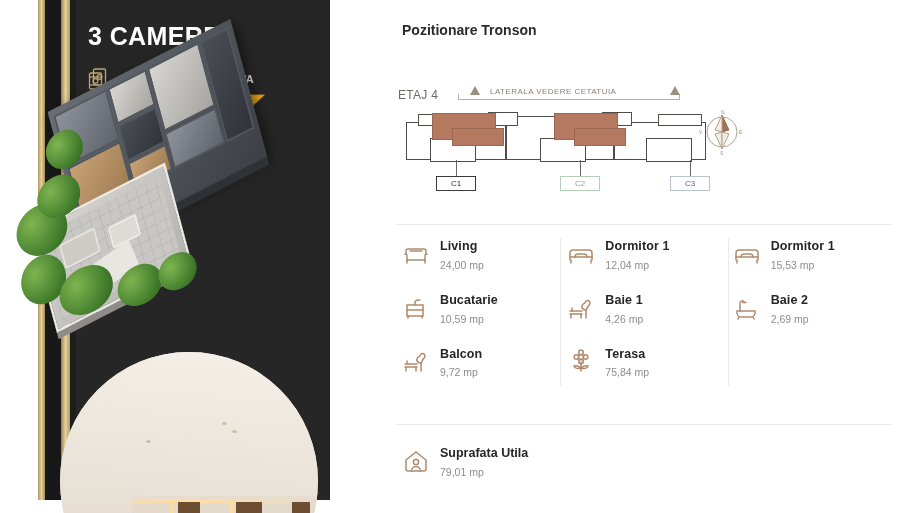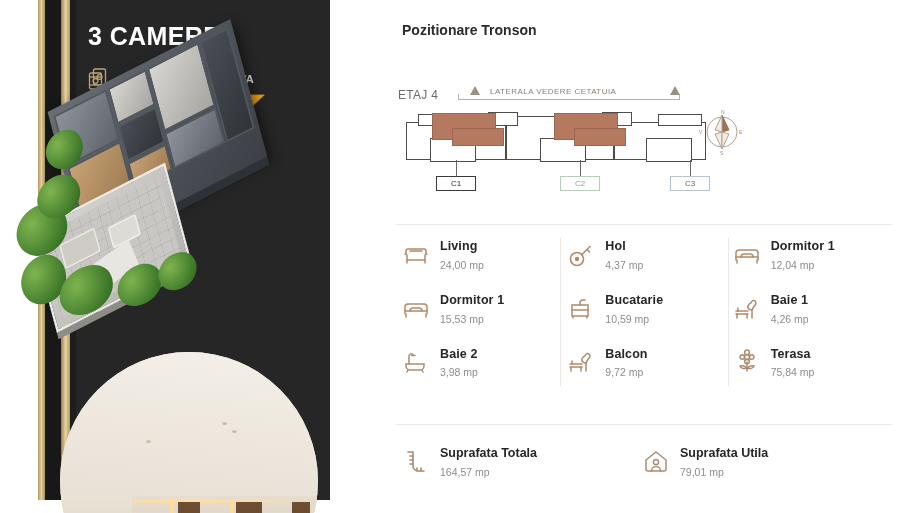--- a/index.html
+++ b/index.html
@@ -282,34 +282,20 @@
               <path d="M5 19v3M23 19v3"></path>
                 <path d="M8 10h12"></path>
             </svg>
           </span>
           <span class="rm-text">
             <span class="rm-name">Living</span><br>
             <span class="rm-area">24,00 mp</span>
           </span>
         </div>
 
-        <div class="room-item">
-          <span class="rm-icon">
-            <svg viewBox="0 0 28 28" width="28" height="28" fill="none" stroke="#b08a6e" stroke-width="1.6" stroke-linecap="round">
-              <circle cx="10" cy="18" r="6.5"></circle>
-                <circle cx="10" cy="18" r="1.4" fill="#b08a6e"></circle>
-              <path d="M15 13.5 L23 5.5"></path>
-                <path d="M20 8.5 l2.5 2.5"></path>
-            </svg>
-          </span>
-          <span class="rm-text">
-            <span class="rm-name">Hol</span><br>
-            <span class="rm-area">4,37 mp</span>
-          </span>
-        </div>
 
         <div class="room-item">
           <span class="rm-icon">
             <svg viewBox="0 0 28 28" width="28" height="28" fill="none" stroke="#b08a6e" stroke-width="1.5" stroke-linecap="round">
               <path d="M3 19v-7a3 3 0 0 1 3-3h16a3 3 0 0 1 3 3v7"></path>
               <path d="M3 16h22"></path>
                 <path d="M4 19v3M24 19v3"></path>
               <path d="M8 16a3 3 0 0 1 3-3h6a3 3 0 0 1 3 3"></path>
             </svg>
           </span>
@@ -370,21 +356,21 @@
           <span class="rm-icon">
             <svg viewBox="0 0 28 28" width="28" height="28" fill="none" stroke="#b08a6e" stroke-width="1.5" stroke-linecap="round">
               <path d="M4 16h18v2a4 4 0 0 1-4 4H8a4 4 0 0 1-4-4z"></path>
               <path d="M6 22l-1 2M20 22l1 2"></path>
               <path d="M7 16V8a2.2 2.2 0 0 1 4.2-.9"></path>
               <path d="M9.5 7.5h3.5"></path>
             </svg>
           </span>
           <span class="rm-text">
             <span class="rm-name">Baie 2</span><br>
-            <span class="rm-area">3,98 mp</span>
+            <span class="rm-area">2,69 mp</span>
           </span>
         </div>
 
         <div class="room-item">
           <span class="rm-icon">
             <svg viewBox="0 0 28 28" width="28" height="28" fill="none" stroke="#b08a6e" stroke-width="1.5" stroke-linecap="round">
               <path d="M3 16h12"></path>
                 <path d="M3 19h12"></path>
                 <path d="M4 19v4M14 19v4"></path>
                 <path d="M5 16v-3"></path>
@@ -414,33 +400,20 @@
           <span class="rm-text">
             <span class="rm-name">Terasa</span><br>
             <span class="rm-area">75,84 mp</span>
           </span>
         </div>
 
       </div>
     </div>
 
     <div class="totals">
-      <div class="total-item">
-        <span class="rm-icon">
-          <svg viewBox="0 0 28 28" width="28" height="28" fill="none" stroke="#b08a6e" stroke-width="1.6" stroke-linecap="round">
-            <path d="M6 4h5v14a5 5 0 0 0 5 5h6"></path>
-            <path d="M11 8H8M11 12H8M11 16H8"></path>
-            <path d="M15 23v-3M19 23v-3"></path>
-          </svg>
-        </span>
-        <span class="rm-text">
-          <span class="tt-name">Suprafata Totala</span><br>
-          <span class="tt-area">164,57 mp</span>
-        </span>
-      </div>
       <div class="total-item">
         <span class="rm-icon">
           <svg viewBox="0 0 28 28" width="28" height="28" fill="none" stroke="#b08a6e" stroke-width="1.5" stroke-linecap="round">
             <path d="M14 4 L24 12v9a2 2 0 0 1-2 2H6a2 2 0 0 1-2-2v-9z"></path>
             <circle cx="14" cy="14" r="2.6"></circle>
             <path d="M9.5 23a4.5 4.5 0 0 1 9 0"></path>
           </svg>
         </span>
         <span class="rm-text">
           <span class="tt-name">Suprafata Utila</span><br>

